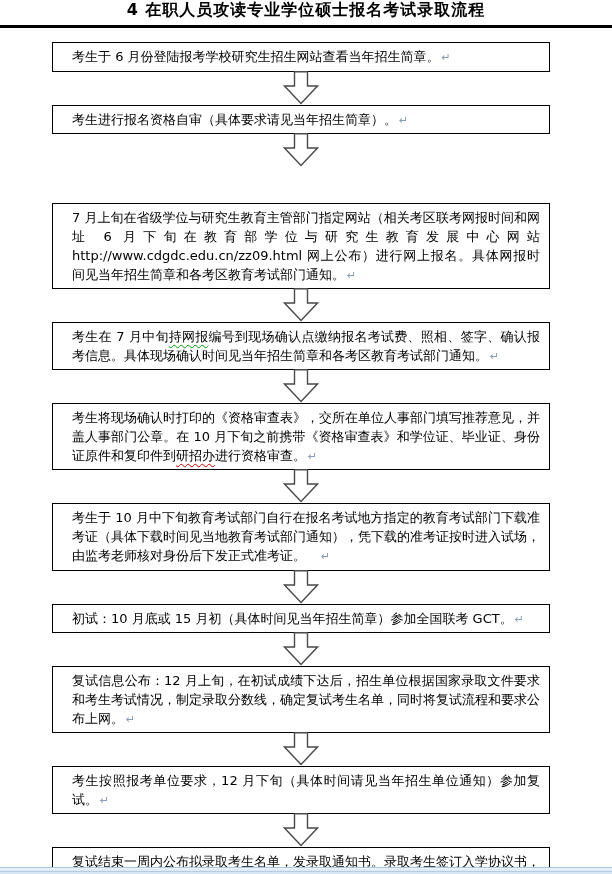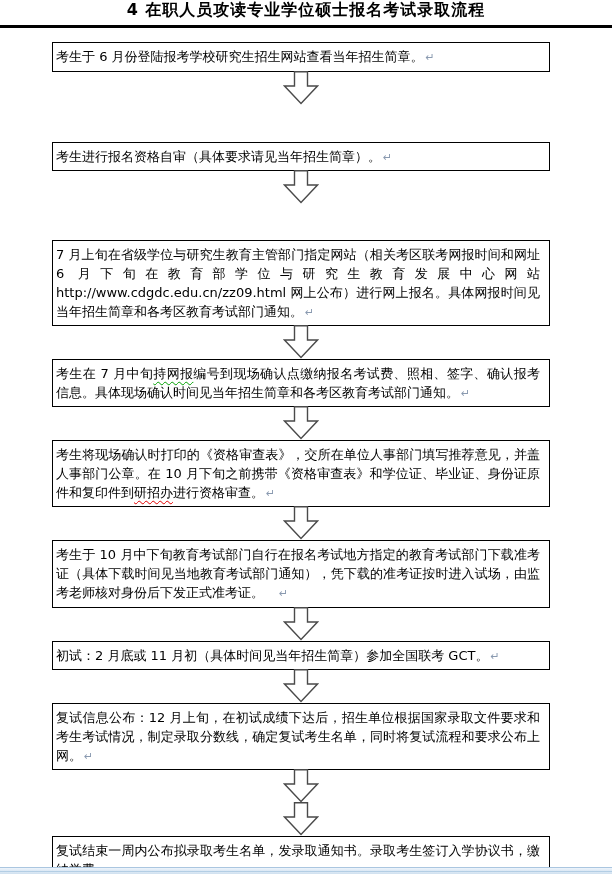--- a/index.html
+++ b/index.html
@@ -15,39 +15,39 @@
   .title-rule{
     height:0;border:none;border-top:3px solid #000;margin:0 0 0 0;width:612px;
   }
   .flow{
     margin:14px 0 0 52px;width:498px;display:flex;flex-direction:column;
   }
   .step{display:flex;flex-direction:column;}
   .box{
     box-sizing:border-box;width:498px;
     border:1.5px solid #000;background:#fff;
-    padding:4px 9px 3px 3px;
+    padding:4px 9px 3px 19px;
     font-size:13px;line-height:19px;text-align:justify;
   }
   .arrow-wrap{
     height:33px;display:flex;justify-content:center;align-items:stretch;
   }
   .arrow-wrap svg{display:block;margin-top:-1px;}
   .pilcrow{color:#8a9ab0;font-size:11px;padding-left:2px;}
   .squiggle-green{
     text-decoration-line:underline;text-decoration-style:wavy;
     text-decoration-color:#00a000;text-decoration-thickness:1px;text-underline-offset:3px;margin-top:26px;
   }
   .squiggle-red{
     text-decoration-line:underline;text-decoration-style:wavy;
     text-decoration-color:#e00000;text-decoration-thickness:1px;text-underline-offset:3px;
   }
   
   .step:nth-of-type(1) .box{min-height:30px;}
-  .step:nth-of-type(2) .box{min-height:28px;margin-top:37px;}
+  .step:nth-of-type(2) .box{min-height:28px;}
   .step:nth-of-type(3) .box{min-height:68px;margin-top:36px;}
   .step:nth-of-type(4) .box{min-height:48px;}
   .step:nth-of-type(5) .box{min-height:64px;}
   .step:nth-of-type(6) .box{min-height:68px;}
   .step:nth-of-type(7) .box{min-height:27px;}
   .step:nth-of-type(8) .box{min-height:47px;}
   .step:nth-of-type(9) .box{min-height:28px;}
   .step:nth-of-type(10) .box{min-height:47px;}
   .step:nth-of-type(11) .box{min-height:30px;}
   .bottom-bar{
@@ -111,38 +111,39 @@
   <div class="step">
     <div class="box"><span>考生于 10 月中下旬教育考试部门自行在报名考试地方指定的教育考试部门下载准考证（具体下载时间见当地教育考试部门通知），凭下载的准考证按时进入试场，由监考老师核对身份后下发正式准考证。　</span><span class="pilcrow">↵</span></div>
     <div class="arrow-wrap">
       <svg width="36" height="34" viewBox="0 0 36 34">
         <polygon points="11.5,0.75 24.5,0.75 24.5,15 34.5,15 18,32.5 1.5,15 11.5,15" fill="#ffffff" stroke="#4a4a4a" stroke-width="1.4" stroke-linejoin="miter"></polygon>
       </svg>
     </div>
   </div>
 
   <div class="step">
-    <div class="box"><span>初试：2 月底或 11 月初（具体时间见当年招生简章）参加全国联考 GCT。</span><span class="pilcrow">↵</span></div>
+    <div class="box"><span>初试：10 月底或 15 月初（具体时间见当年招生简章）参加全国联考 GCT。</span><span class="pilcrow">↵</span></div>
     <div class="arrow-wrap">
       <svg width="36" height="34" viewBox="0 0 36 34">
         <polygon points="11.5,0.75 24.5,0.75 24.5,15 34.5,15 18,32.5 1.5,15 11.5,15" fill="#ffffff" stroke="#4a4a4a" stroke-width="1.4" stroke-linejoin="miter"></polygon>
       </svg>
     </div>
   </div>
 
   <div class="step">
     <div class="box"><span>复试信息公布：12 月上旬，在初试成绩下达后，招生单位根据国家录取文件要求和考生考试情况，制定录取分数线，确定复试考生名单，同时将复试流程和要求公布上网。</span><span class="pilcrow">↵</span></div>
     <div class="arrow-wrap">
       <svg width="36" height="34" viewBox="0 0 36 34">
         <polygon points="11.5,0.75 24.5,0.75 24.5,15 34.5,15 18,32.5 1.5,15 11.5,15" fill="#ffffff" stroke="#4a4a4a" stroke-width="1.4" stroke-linejoin="miter"></polygon>
       </svg>
     </div>
   </div>
 
   <div class="step">
+    <div class="box"><span>考生按照报考单位要求，12 月下旬（具体时间请见当年招生单位通知）参加复试。</span><span class="pilcrow">↵</span></div>
     <div class="arrow-wrap">
       <svg width="36" height="34" viewBox="0 0 36 34">
         <polygon points="11.5,0.75 24.5,0.75 24.5,15 34.5,15 18,32.5 1.5,15 11.5,15" fill="#ffffff" stroke="#4a4a4a" stroke-width="1.4" stroke-linejoin="miter"></polygon>
       </svg>
     </div>
   </div>
 
   <div class="step">
     <div class="box"><span>复试结束一周内公布拟录取考生名单，发录取通知书。录取考生签订入学协议书，缴纳学费。</span><span class="pilcrow">↵</span></div>
     <div class="arrow-wrap">

